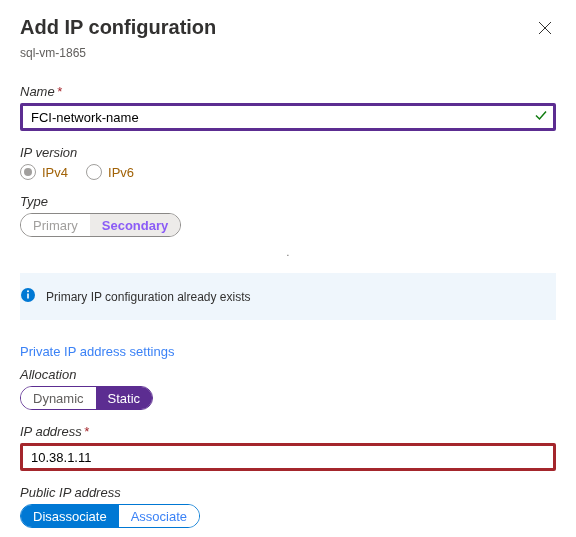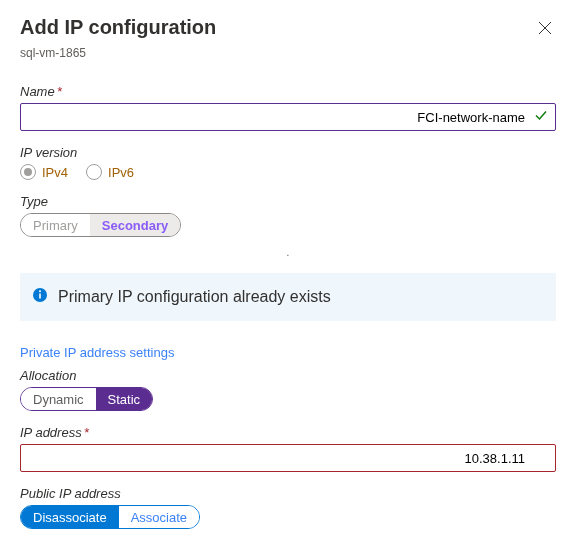--- a/index.html
+++ b/index.html
@@ -18,24 +18,23 @@
     .subtitle { font-size: 12px; color: #605e5c; margin-bottom: 24px; }
     .close { font-size: 18px; color: #323130; cursor: pointer; background: none; border: none; padding: 4px; line-height: 1; }
     .field-block { margin-bottom: 14px; }
     .field-label { font-size: 13px; color: #323130; margin-bottom: 4px; display: block; font-style: italic; }
     .req { color: #a4262c; margin-left: 2px; }
     .text-input {
       width: 100%;
       height: 28px;
       padding: 0 30px 0 8px;
       font-size: 13px;
-      border: 1px solid #b91c1c;
+      border: 3px solid #b91c1c;
       border-radius: 2px;
       position: relative;
-      text-align: right;
     }
     .input-wrap { position: relative; }
     .input-wrap.validated .text-input { border-color: #5c2d91; }
     .input-wrap.error .text-input { border-color: #a4262c; }
     .check-icon {
       position: absolute;
       right: 8px;
       top: 50%;
       transform: translateY(-50%);
       color: #107c10;
@@ -70,26 +69,26 @@
       border: none;
     }
     .pill.selected-gray { background: #e1dfdd; color: #323130; }
     .pill.selected-purple { background: #5c2d91; color: #ffffff; }
     .pill.selected-blue { background: #0078d4; color: #fff; }
     .pill-group.disabled .pill { cursor: default; color: #a19f9d; }
     .pill-group.disabled .pill.selected-gray { background: #edebe9; color: #8b5cf6; font-weight: bold; }
     .pill-group.purple { border-color: #5c2d91; }
     .info-banner {
       background: #eff6fc;
-      padding: 14px 12px;
+      padding: 14px 0;
       display: flex;
       align-items: center;
       gap: 10px;
       margin: 18px 0 24px 0;
-      font-size: 16px;
+      font-size: 12px;
     }
     .info-icon { color: #0078d4; flex-shrink: 0; }
     .section-title { font-size: 13px; color: #3b82f6; margin-bottom: 8px; }
     .tiny-dot { text-align: center; font-size: 10px; color: #605e5c; line-height: 4px; height: 4px; }
   </style>
 </head>
 <body>
 
 <div class="header">
   <div class="title">Add IP configuration</div>

